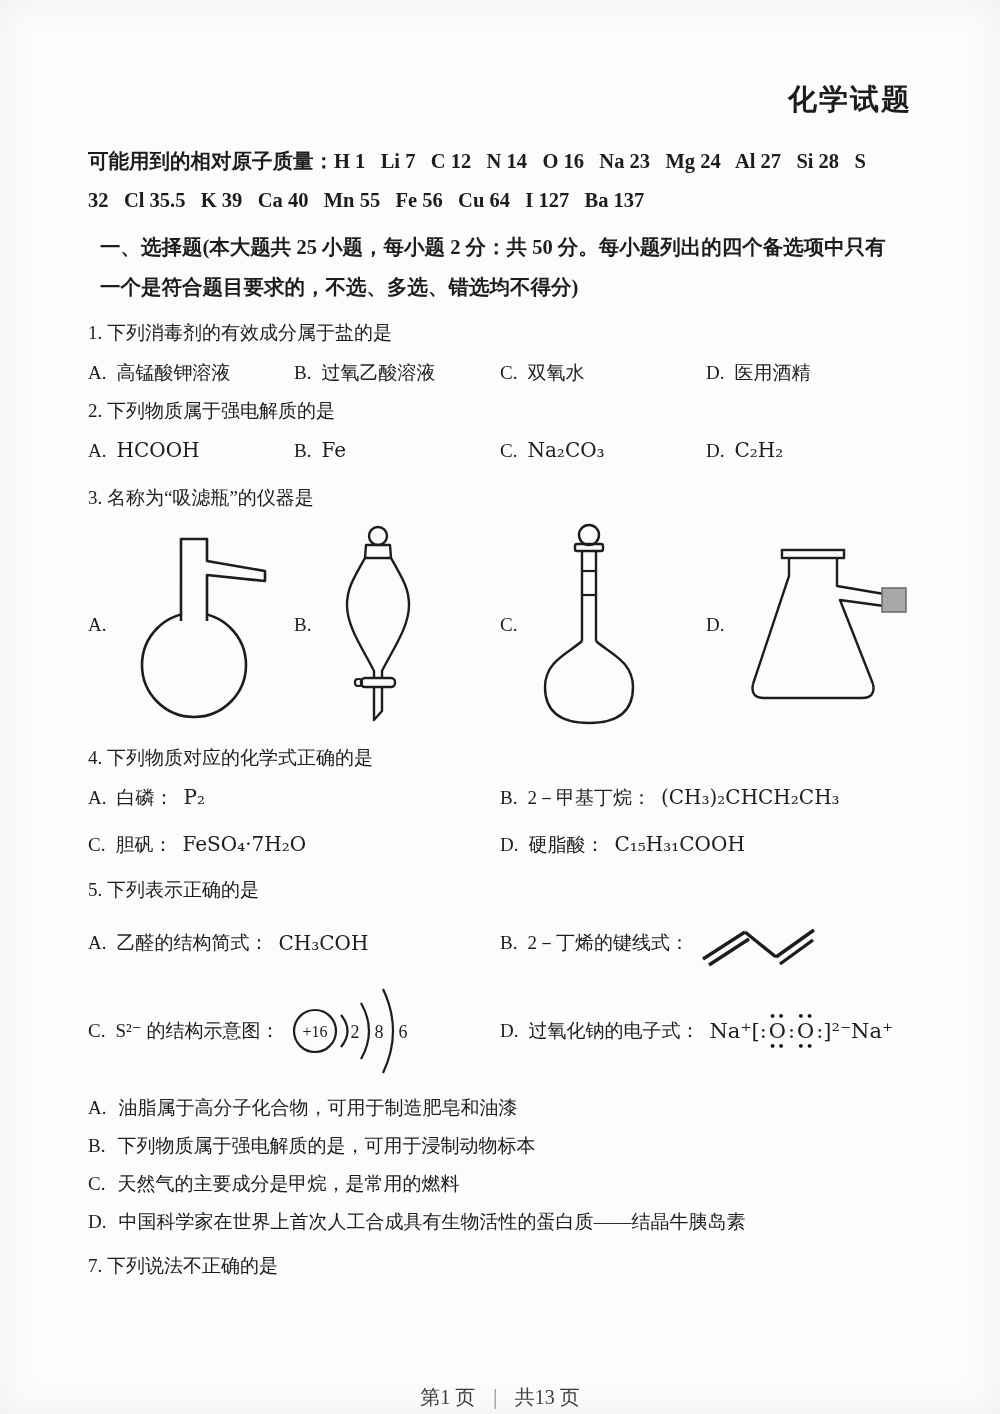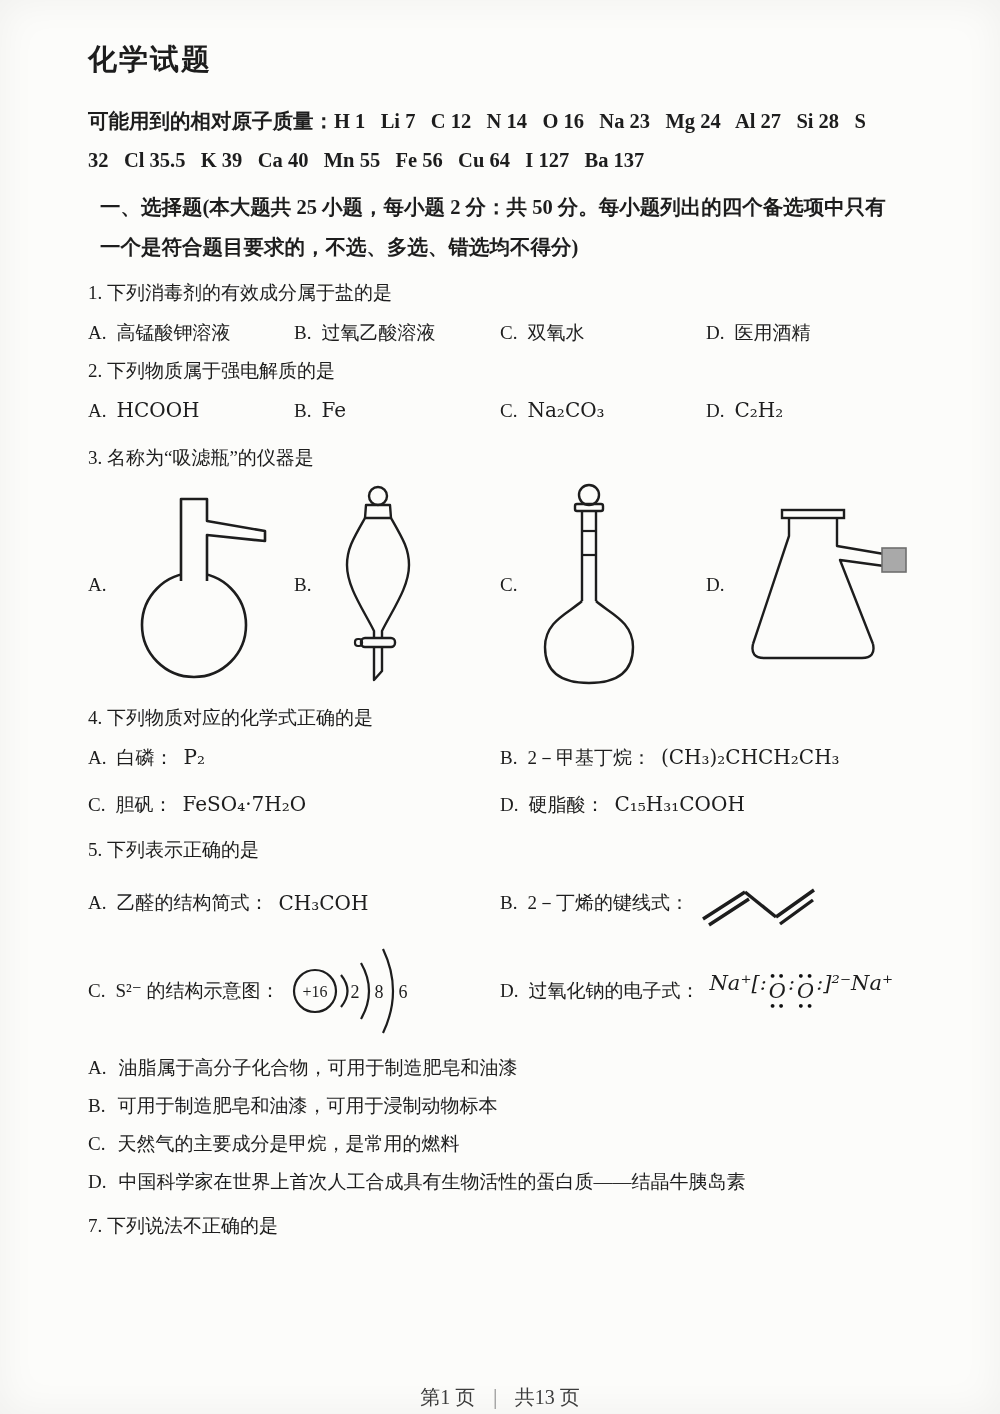--- a/index.html
+++ b/index.html
@@ -8,22 +8,22 @@
     width:1000px;height:1414px;
     margin:0 auto;
     background:#fcfcfa;
     font-family:"Liberation Serif","DejaVu Serif",serif;
     color:#1d1d1d;
     overflow:hidden;
     box-shadow:inset 0 0 40px rgba(0,0,0,0.05);
   }
   .content{padding:0 88px;}
   .title{
-    margin:0;padding-top:40px;
-    text-align:left;
+    margin:0;padding-top:80px;
+    text-align:right;
     font-size:29px;font-weight:bold;
     letter-spacing:2px;
   }
   .masses{
     margin:22px 0 0;
     font-size:20.5px;font-weight:bold;
     line-height:39px;
     white-space:pre-wrap;
   }
   .section{
@@ -58,23 +58,22 @@
     font-size:20px;
   }
   .glass-row{margin-top:8px;height:214px;align-items:center;}
   .glass-cell{display:flex;align-items:center;gap:14px;height:100%;}
   .glass-cell .olabel{font-size:19px;}
   .glass-cell svg{display:block;}
   line,path,circle,rect.stroked{stroke:#1d1d1d;fill:none;}
   .lewis{
     font-family:"DejaVu Serif","Liberation Serif",serif;
     font-size:21px;
-    display:inline-flex;align-items:flex-start;
+    display:inline-flex;align-items:center;
     white-space:nowrap;
-    font-style:italic;
   }
   .o-atom{position:relative;display:inline-block;padding:11px 2px;line-height:1;}
   .o-dots{
     position:absolute;left:50%;transform:translateX(-50%);
     font-size:13px;letter-spacing:1px;line-height:1;color:#111;
   }
   .o-dots.top{top:0;}
   .o-dots.bottom{bottom:0;}
   .footer{
     position:absolute;left:0;top:1384px;width:100%;
@@ -249,21 +248,21 @@
         </span>
       </div>
     </div>
 
     <div class="q6-opt">
         <span class="olabel">A.</span>
         <span>油脂属于高分子化合物，可用于制造肥皂和油漆</span>
       </div>
     <div class="q6-opt">
         <span class="olabel">B.</span>
-        <span>可用于制造肥皂和油漆，可用于浸制动物标本</span>
+        <span>下列物质属于强电解质的是，可用于浸制动物标本</span>
       </div>
     <div class="q6-opt">
         <span class="olabel">C.</span>
         <span>天然气的主要成分是甲烷，是常用的燃料</span>
       </div>
     <div class="q6-opt">
         <span class="olabel">D.</span>
         <span>中国科学家在世界上首次人工合成具有生物活性的蛋白质——结晶牛胰岛素</span>
       </div>
 

